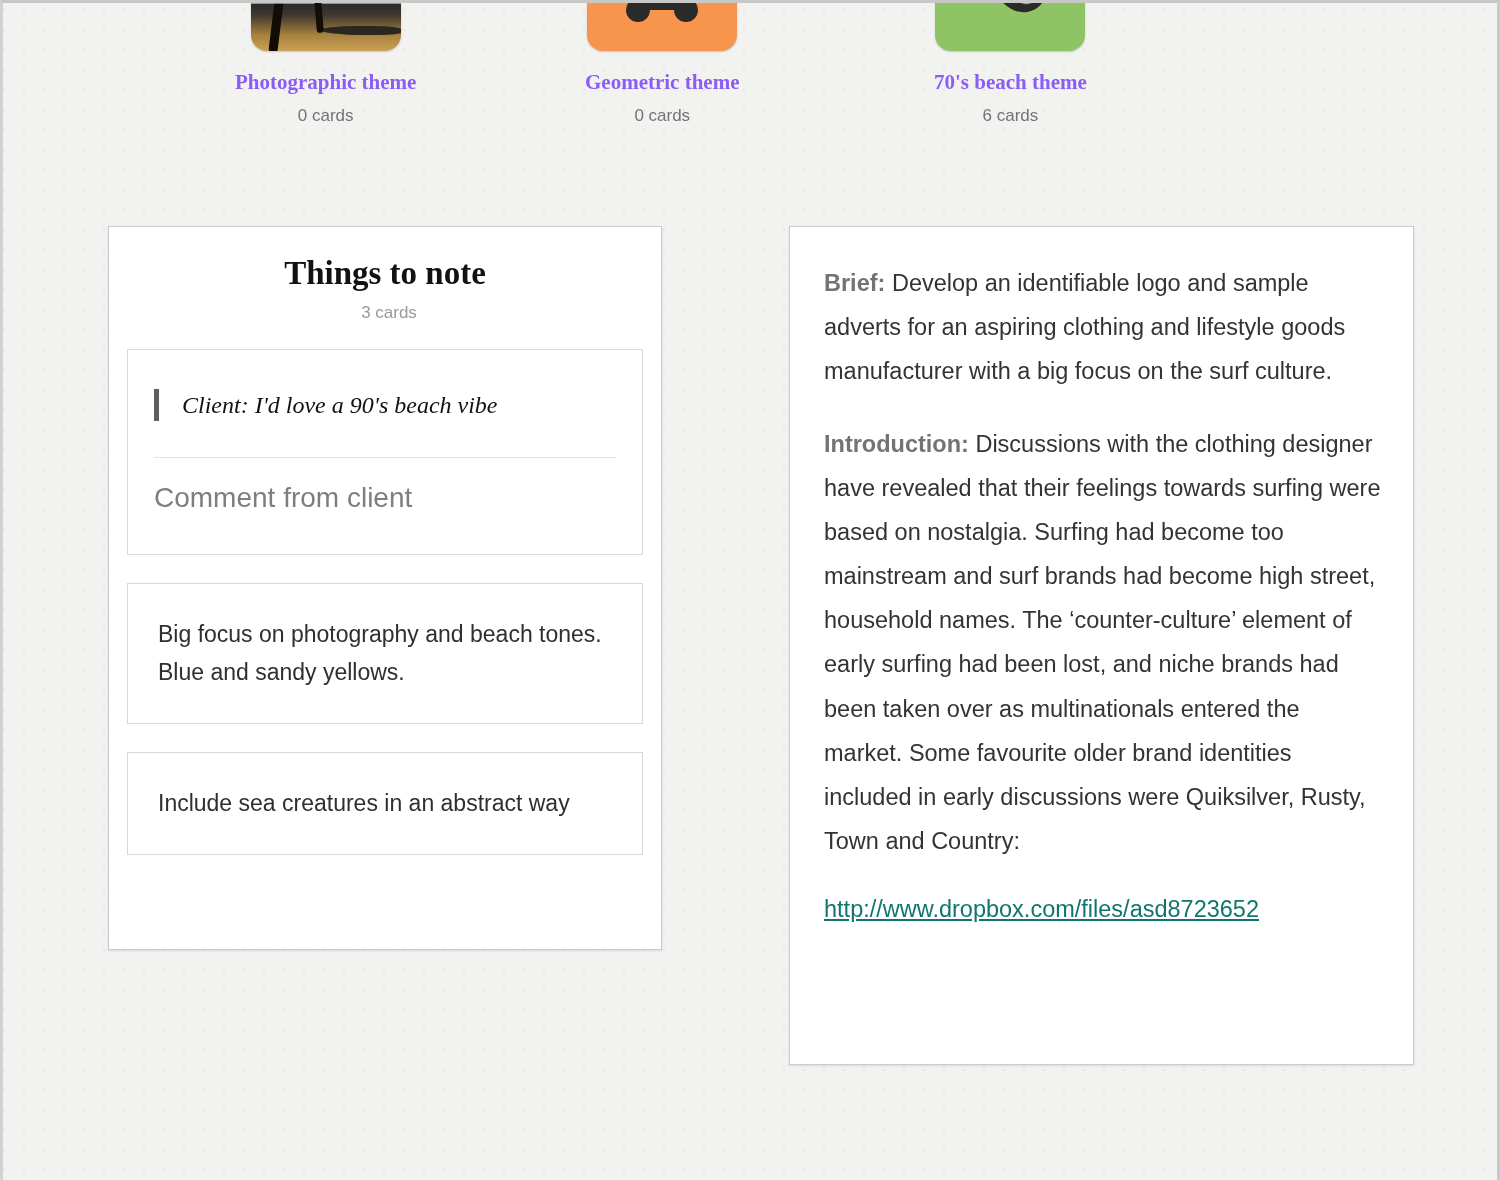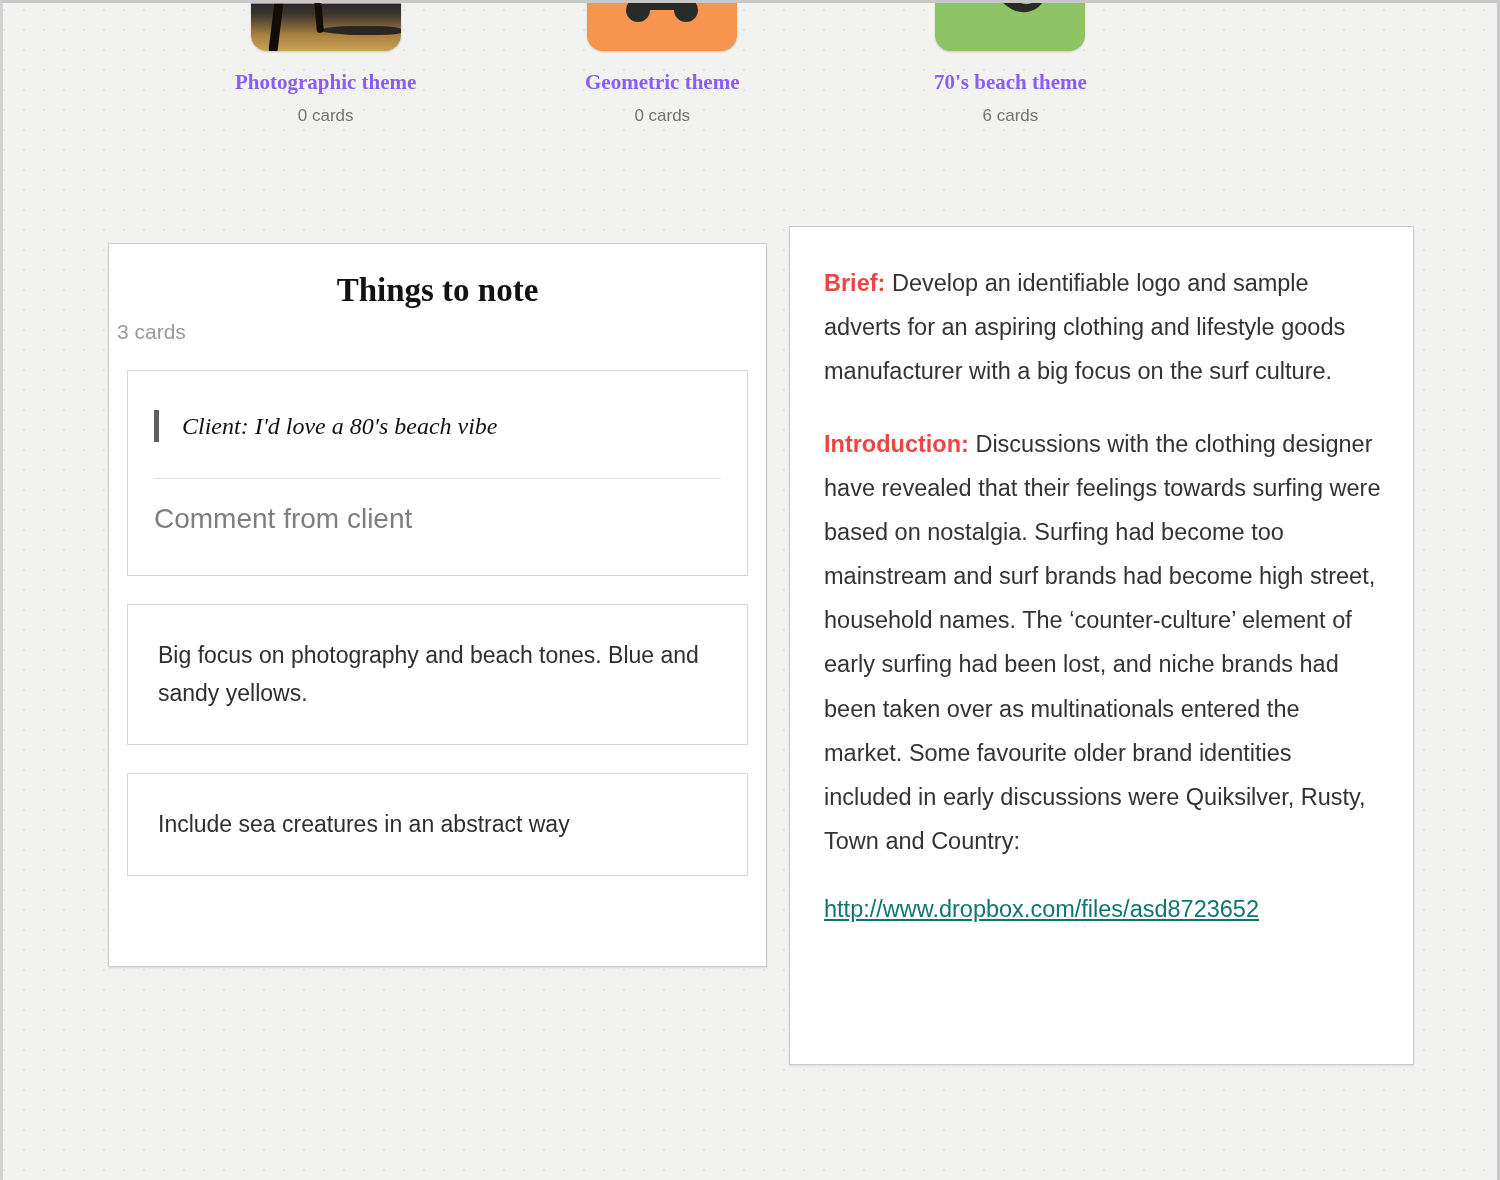--- a/index.html
+++ b/index.html
@@ -129,45 +129,45 @@
   
   .panel {
     position: absolute;
     background: #ffffff;
     border: 1px solid #cbcbcb;
     box-shadow: 0 1px 2px rgba(0,0,0,0.10);
   }
 
   #notes-panel {
     left: 105px;
-    top: 240px;
-    width: 659px;
+    top: 223px;
+    width: 554px;
     height: 724px;
   }
 
   #brief-panel {
     left: 786px;
     top: 223px;
     width: 625px;
     height: 839px;
   }
 
   .panel-title {
     font-family: "Liberation Serif", serif;
     font-weight: bold;
     font-size: 33px;
     color: #121212;
     text-align: center;
     margin-top: 28px;
   }
 
   .panel-count {
-    font-size: 21px;
+    font-size: 17px;
     color: #9a9a9a;
-    text-align: left;
+    text-align: center;
     margin-top: 11px;
     padding-left: 8px;
   }
 
   .notes-list {
     margin: 26px 18px 0 18px;
   }
 
   .note-card {
     border: 1px solid #d8d8d8;
@@ -224,21 +224,21 @@
   }
 
   .brief-p {
     font-size: 23.5px;
     line-height: 1.88;
     color: #333333;
     margin-bottom: 28px;
   }
 
   .brief-p b {
-    color: #ef4444;
+    color: #737373;
     font-weight: bold;
   }
 
   .brief-link {
     font-size: 23.5px;
     line-height: 1.6;
     color: #0f766e;
     text-decoration: underline;
     word-break: break-all;
     display: inline-block;
@@ -291,21 +291,21 @@
 
 <div class="panel" id="notes-panel">
   <div class="panel-title">Things to note</div>
   <div class="panel-count">3 cards</div>
 
   <div class="notes-list">
 
     <div class="note-card">
       <div class="note-quote">
         <div class="quote-bar"></div>
-        <div class="quote-text">Client: I'd love a 80's beach vibe</div>
+        <div class="quote-text">Client: I'd love a 90's beach vibe</div>
       </div>
       <hr class="note-divider">
       <div class="note-meta">Comment from client</div>
     </div>
 
     <div class="note-card">
       <div class="note-body">Big focus on photography and beach tones. Blue and sandy yellows.</div>
     </div>
 
     <div class="note-card">

